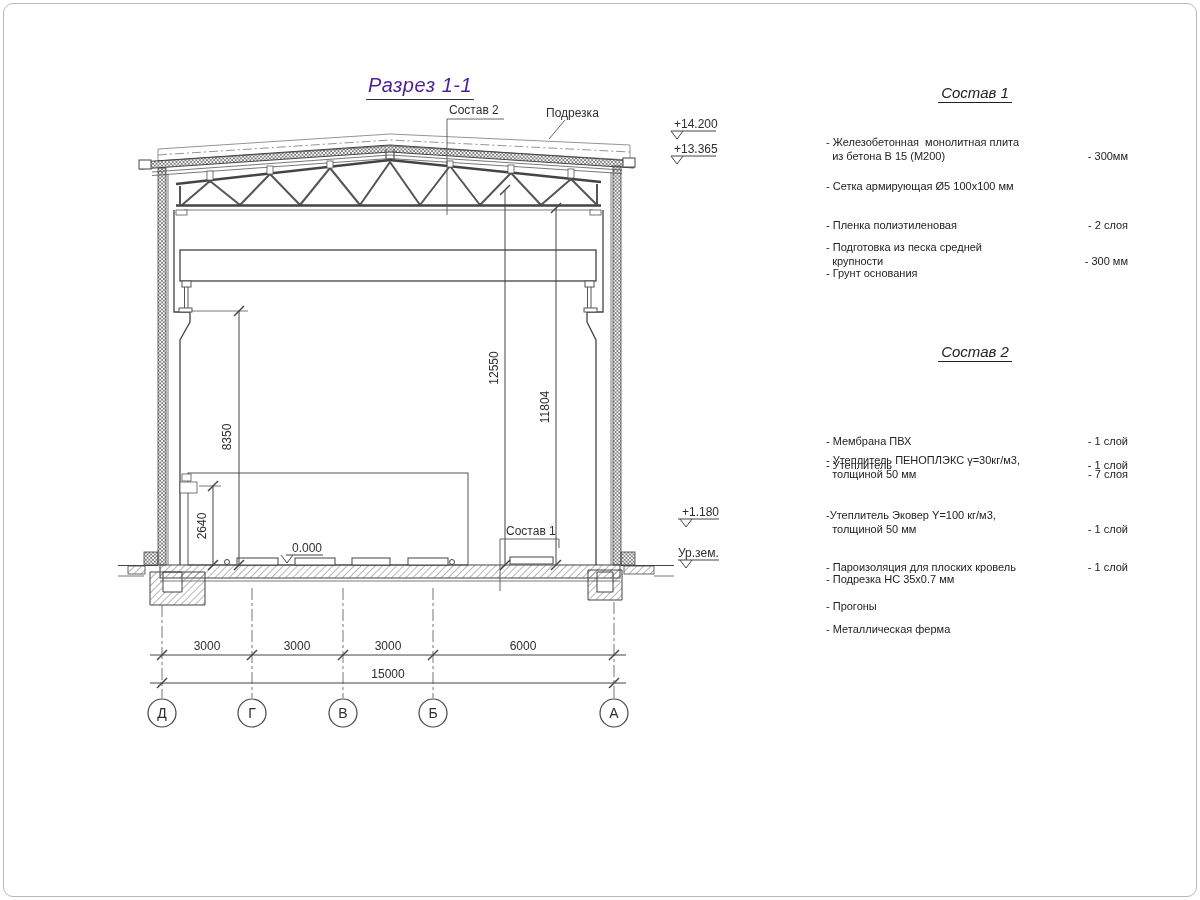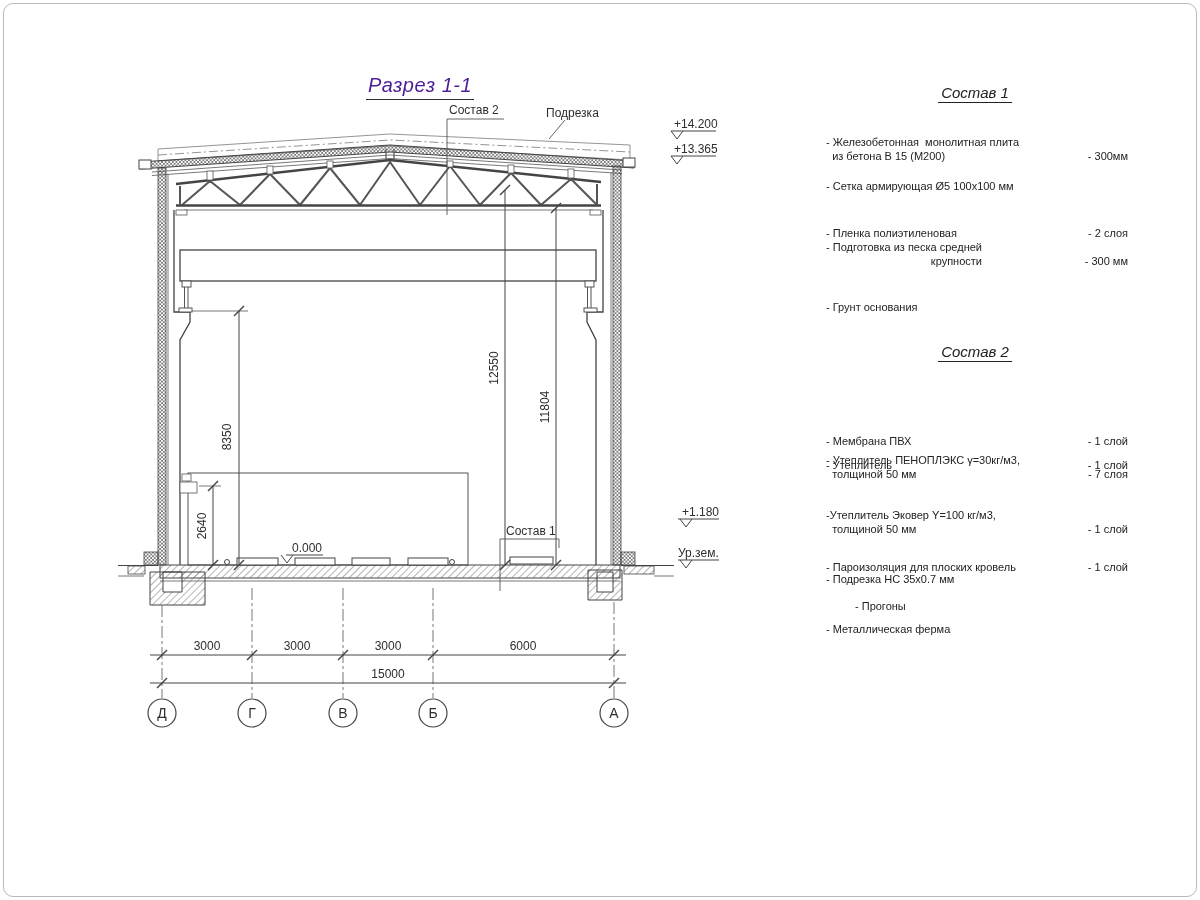--- a/index.html
+++ b/index.html
@@ -239,30 +239,30 @@
   <div class="panel-title"><span>Состав 1</span></div>
   <div class="item" style="top:37px;">
     <span class="txt">- Железобетонная  монолитная плита
   из бетона В 15 (М200)</span>
     <span class="val">- 300мм</span>
   </div>
   <div class="item" style="top:81px;text-align:right;">
     <span class="txt">- Сетка армирующая Ø5 100х100 мм</span>
     <span class="val"></span>
   </div>
-  <div class="item" style="top:114px;">
+  <div class="item" style="top:106px;">
     <span class="txt">- Пленка полиэтиленовая</span>
     <span class="val">-  2 слоя</span>
   </div>
-  <div class="item" style="top:142px;text-align:right;">
+  <div class="item" style="top:142px;">
     <span class="txt">- Подготовка из песка средней
   крупности</span>
     <span class="val">- 300 мм</span>
   </div>
-  <div class="item" style="top:202px;">
+  <div class="item" style="top:175px;align-items:center;">
     <span class="txt">- Грунт основания</span>
     <span class="val"></span>
   </div>
 </div>
 
 <div class="panel" style="left:822px;top:343px;height:290px;">
   <div class="panel-title"><span>Состав 2</span></div>
   <div class="item" style="top:63px;">
     <span class="txt">- Мембрана ПВХ</span>
     <span class="val">- 1 слой</span>
@@ -282,21 +282,21 @@
     <span class="val">- 1 слой</span>
   </div>
   <div class="item" style="top:189px;">
     <span class="txt">- Пароизоляция для плоских кровель</span>
     <span class="val">- 1 слой</span>
   </div>
   <div class="item" style="top:215px;">
     <span class="txt">- Подрезка НС 35х0.7 мм</span>
     <span class="val"></span>
   </div>
-  <div class="item" style="top:242px;margin-left:29px;">
+  <div class="item" style="top:242px;">
     <span class="txt">- Прогоны</span>
     <span class="val"></span>
   </div>
   <div class="item" style="top:265px;text-align:center;">
     <span class="txt">- Металлическая ферма</span>
     <span class="val"></span>
   </div>
 </div>
 
 </body></html>

